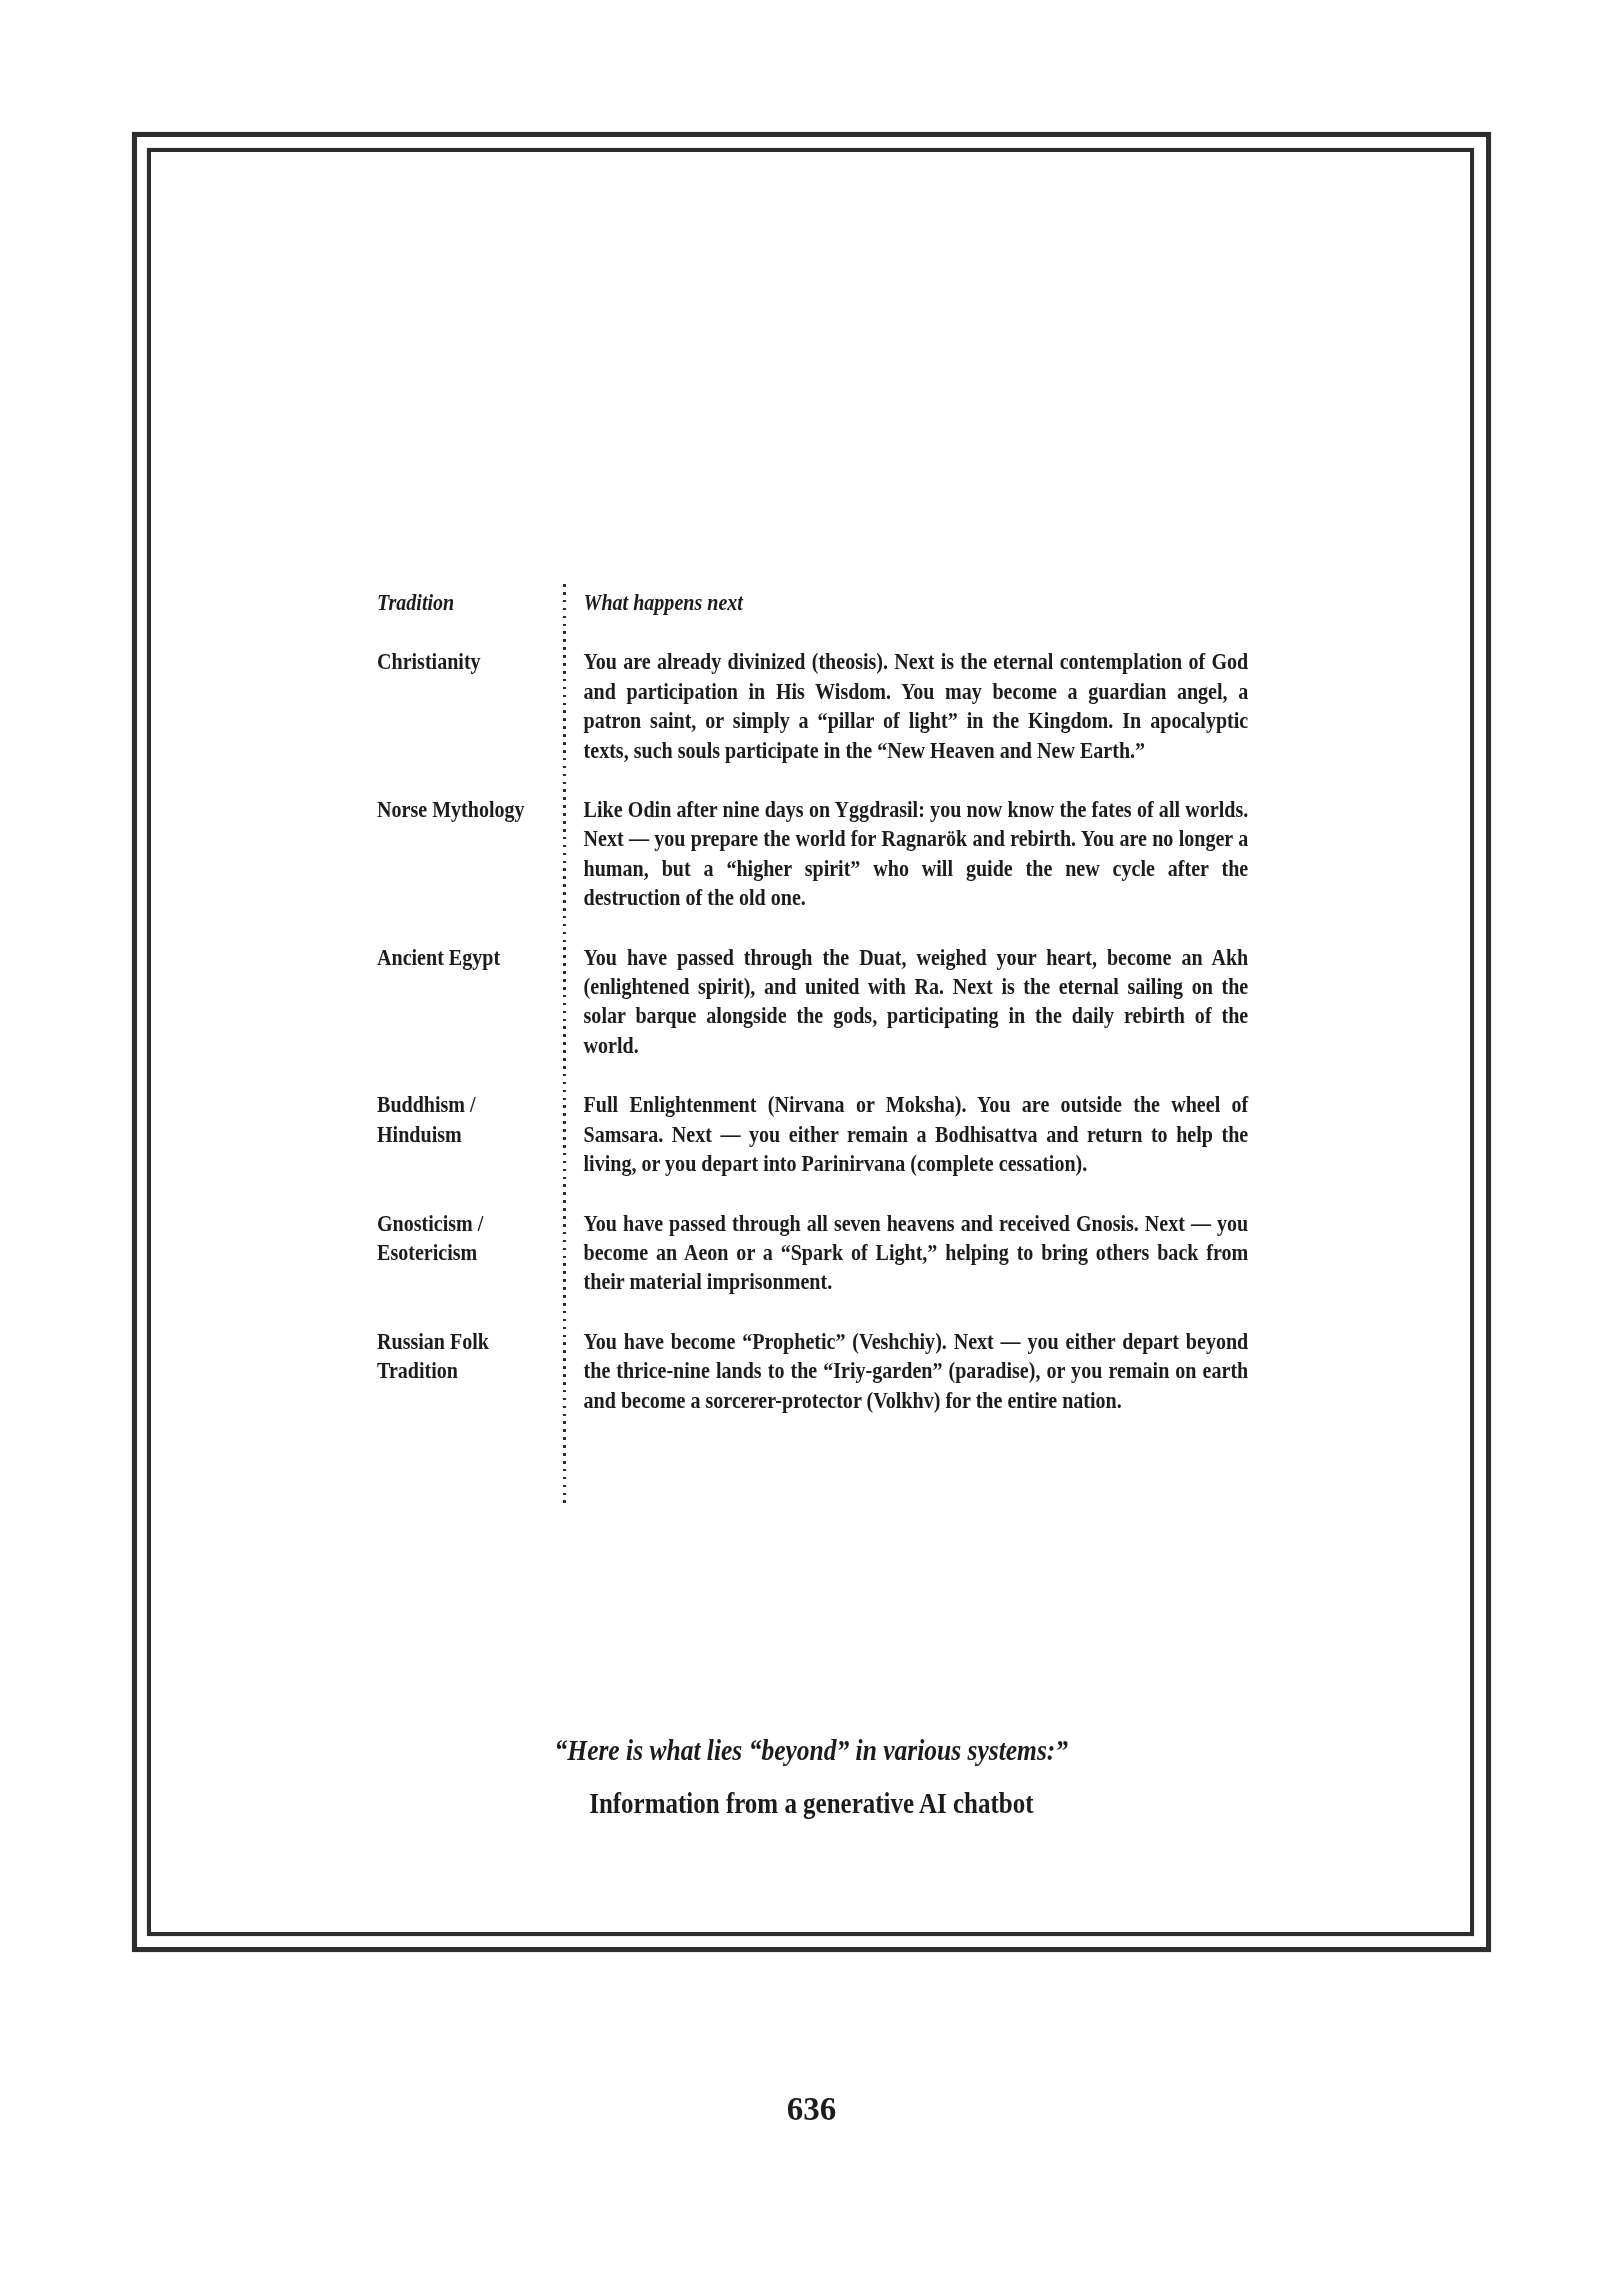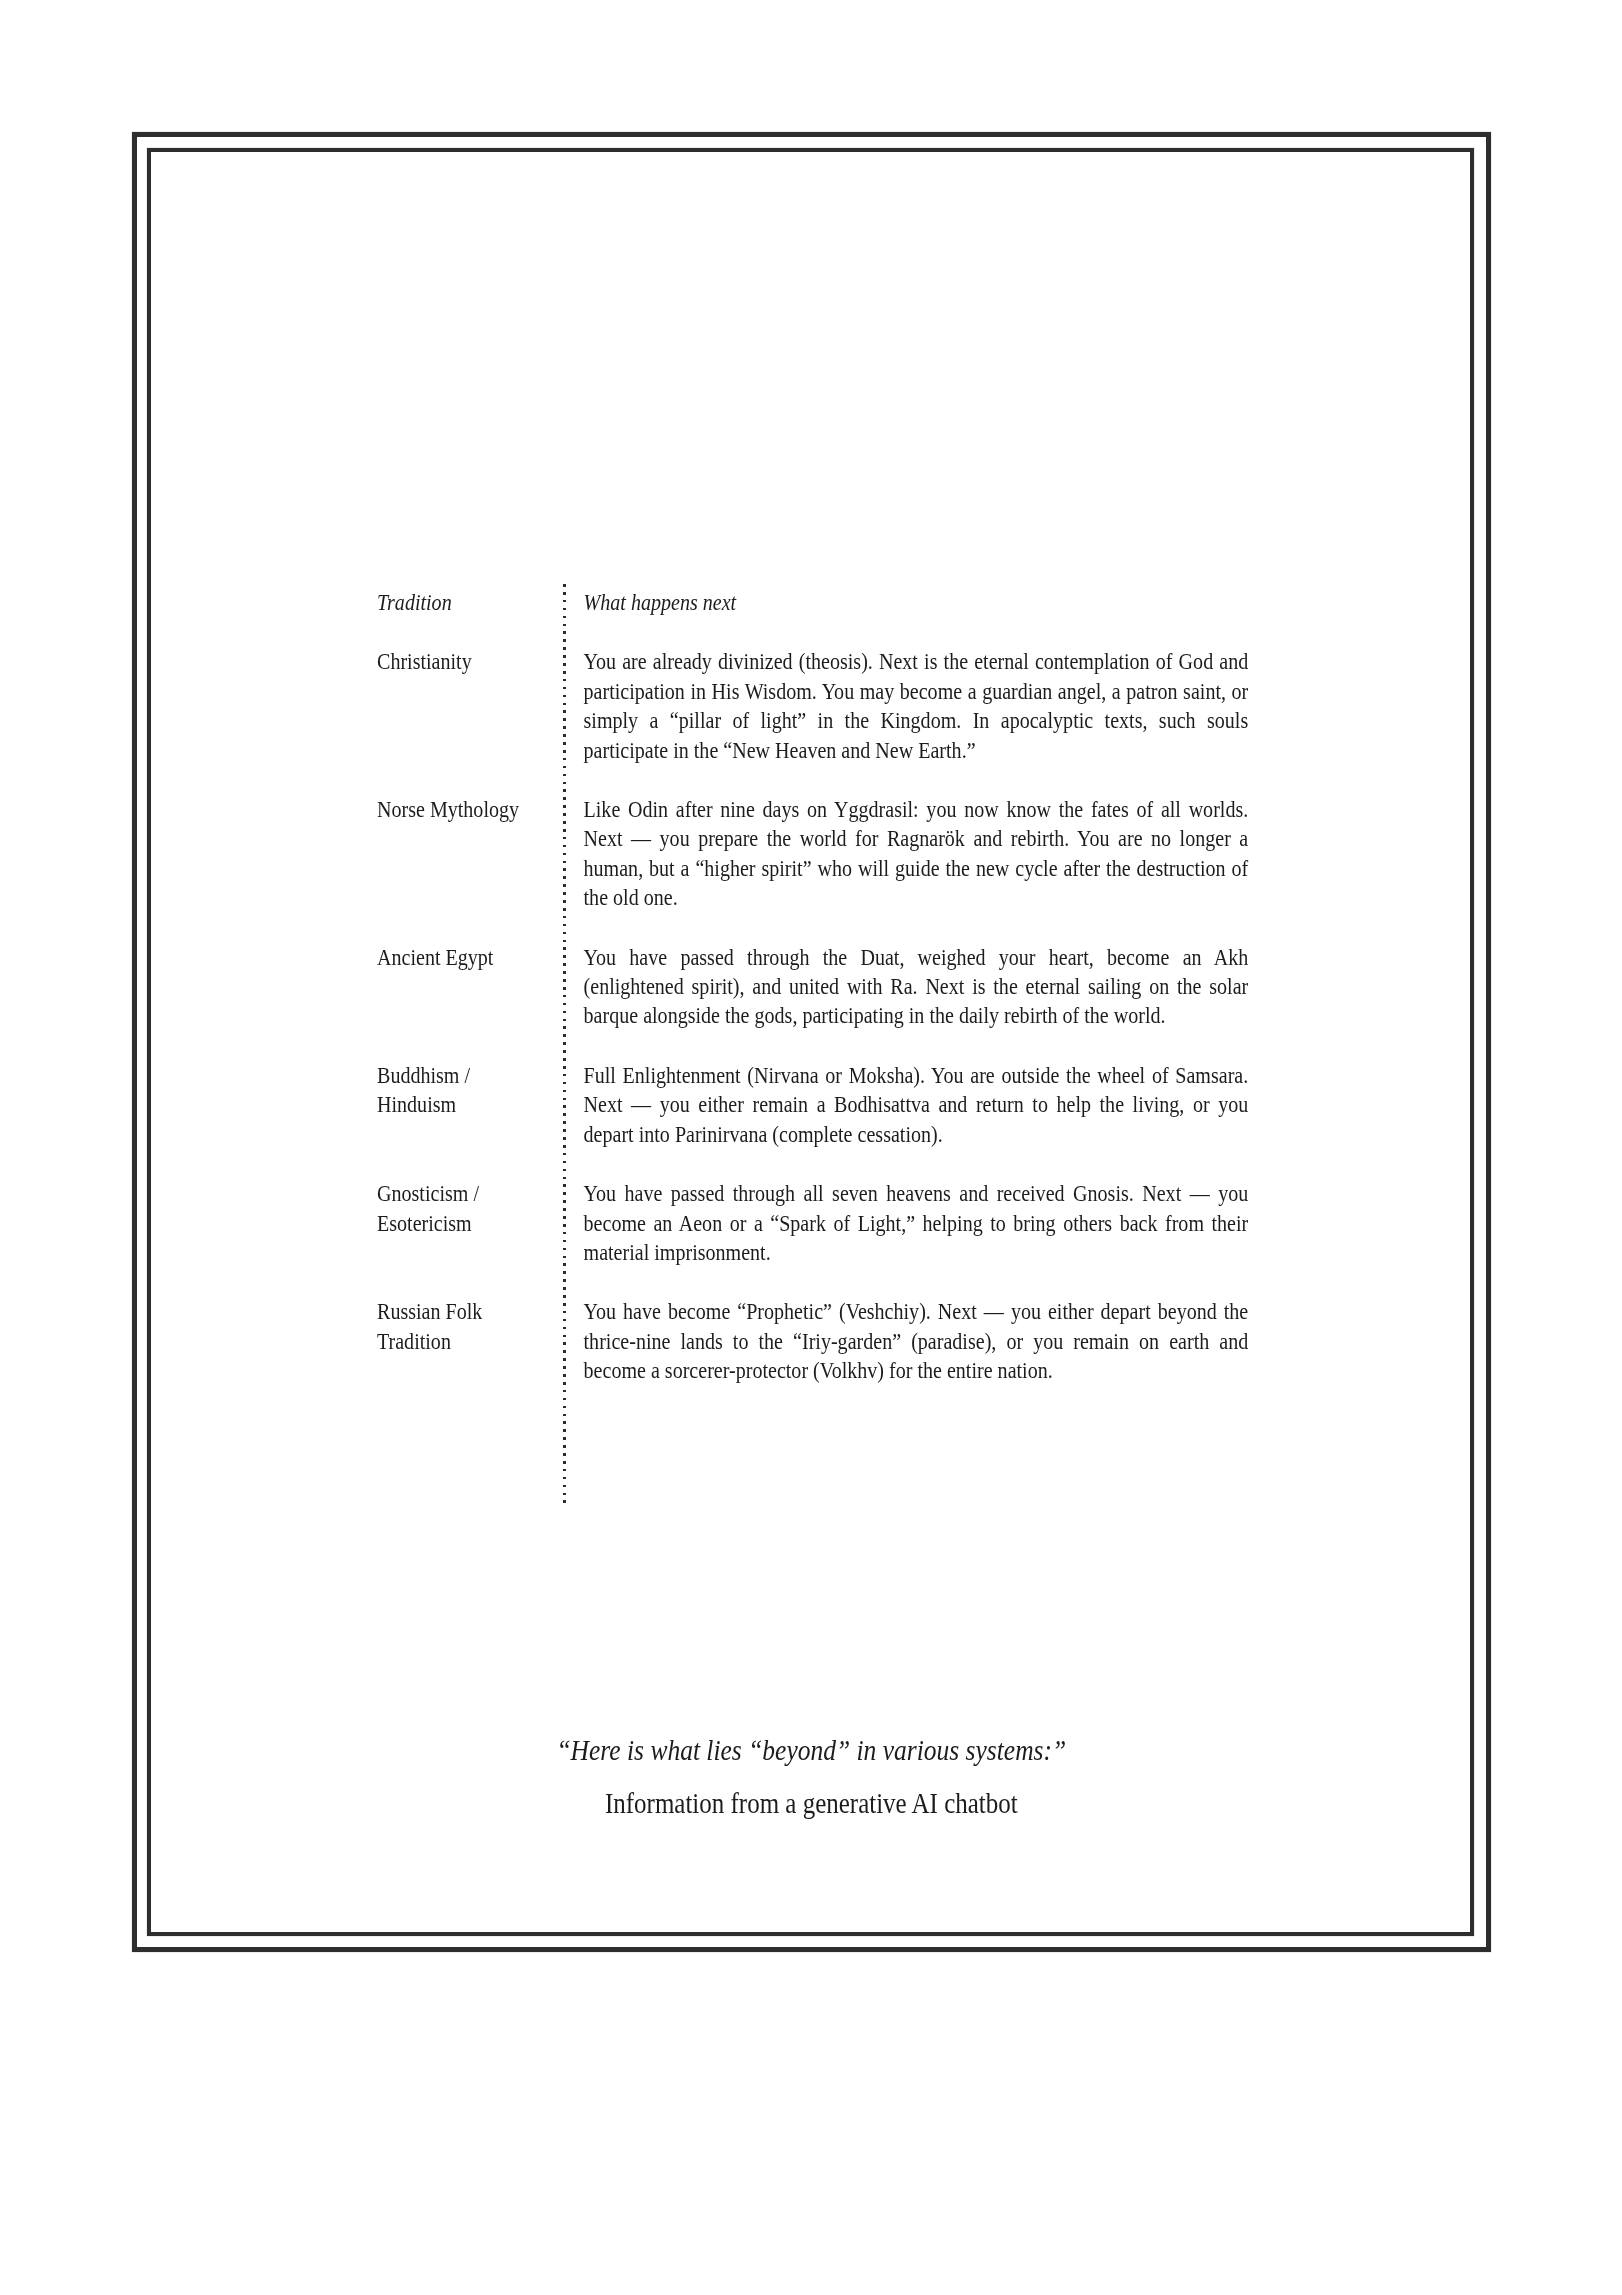--- a/index.html
+++ b/index.html
@@ -3,21 +3,21 @@
 <meta charset="utf-8">
 <style>
   html,body{margin:0;padding:0;}
   body{
     width:1623px;height:2295px;
     background:var(--background,#ffffff);
     font-family:"Liberation Serif","DejaVu Serif",serif;
     color:var(--text,#1c1c1c);
     -webkit-font-smoothing:antialiased;
   }
-  #page{position:relative;width:1623px;height:2295px;overflow:hidden;}
+  #page{position:relative;width:1623px;height:2295px;overflow:hidden;font-weight:bold;}
 
   
   .frame-outer{
     position:absolute;left:132px;top:132px;width:1359px;height:1820px;
     border:5.9px solid var(--frame,#2e2e2e);box-sizing:border-box;
     box-shadow:0 0 0.7px var(--frame,#2e2e2e);
   }
   .frame-inner{
     position:absolute;left:147px;top:148px;width:1327px;height:1788px;
     border:4.6px solid var(--frame,#2e2e2e);box-sizing:border-box;
@@ -112,15 +112,16 @@
           <div class="t-desc">You have become “Prophetic” (Veshchiy). Next — you either depart beyond the thrice-nine lands to the “Iriy-garden” (paradise), or you remain on earth and become a sorcerer-protector (Volkhv) for the entire nation.</div>
         </div>
       </div>
   </div>
 
   <div class="footer">
     <div class="footer-quote">“Here is what lies “beyond” in various systems:”</div>
     <div class="footer-attribution">Information from a generative AI chatbot</div>
   </div>
 
+  <div class="page-number">636</div>
 
 </div>
 
 
 </body></html>

